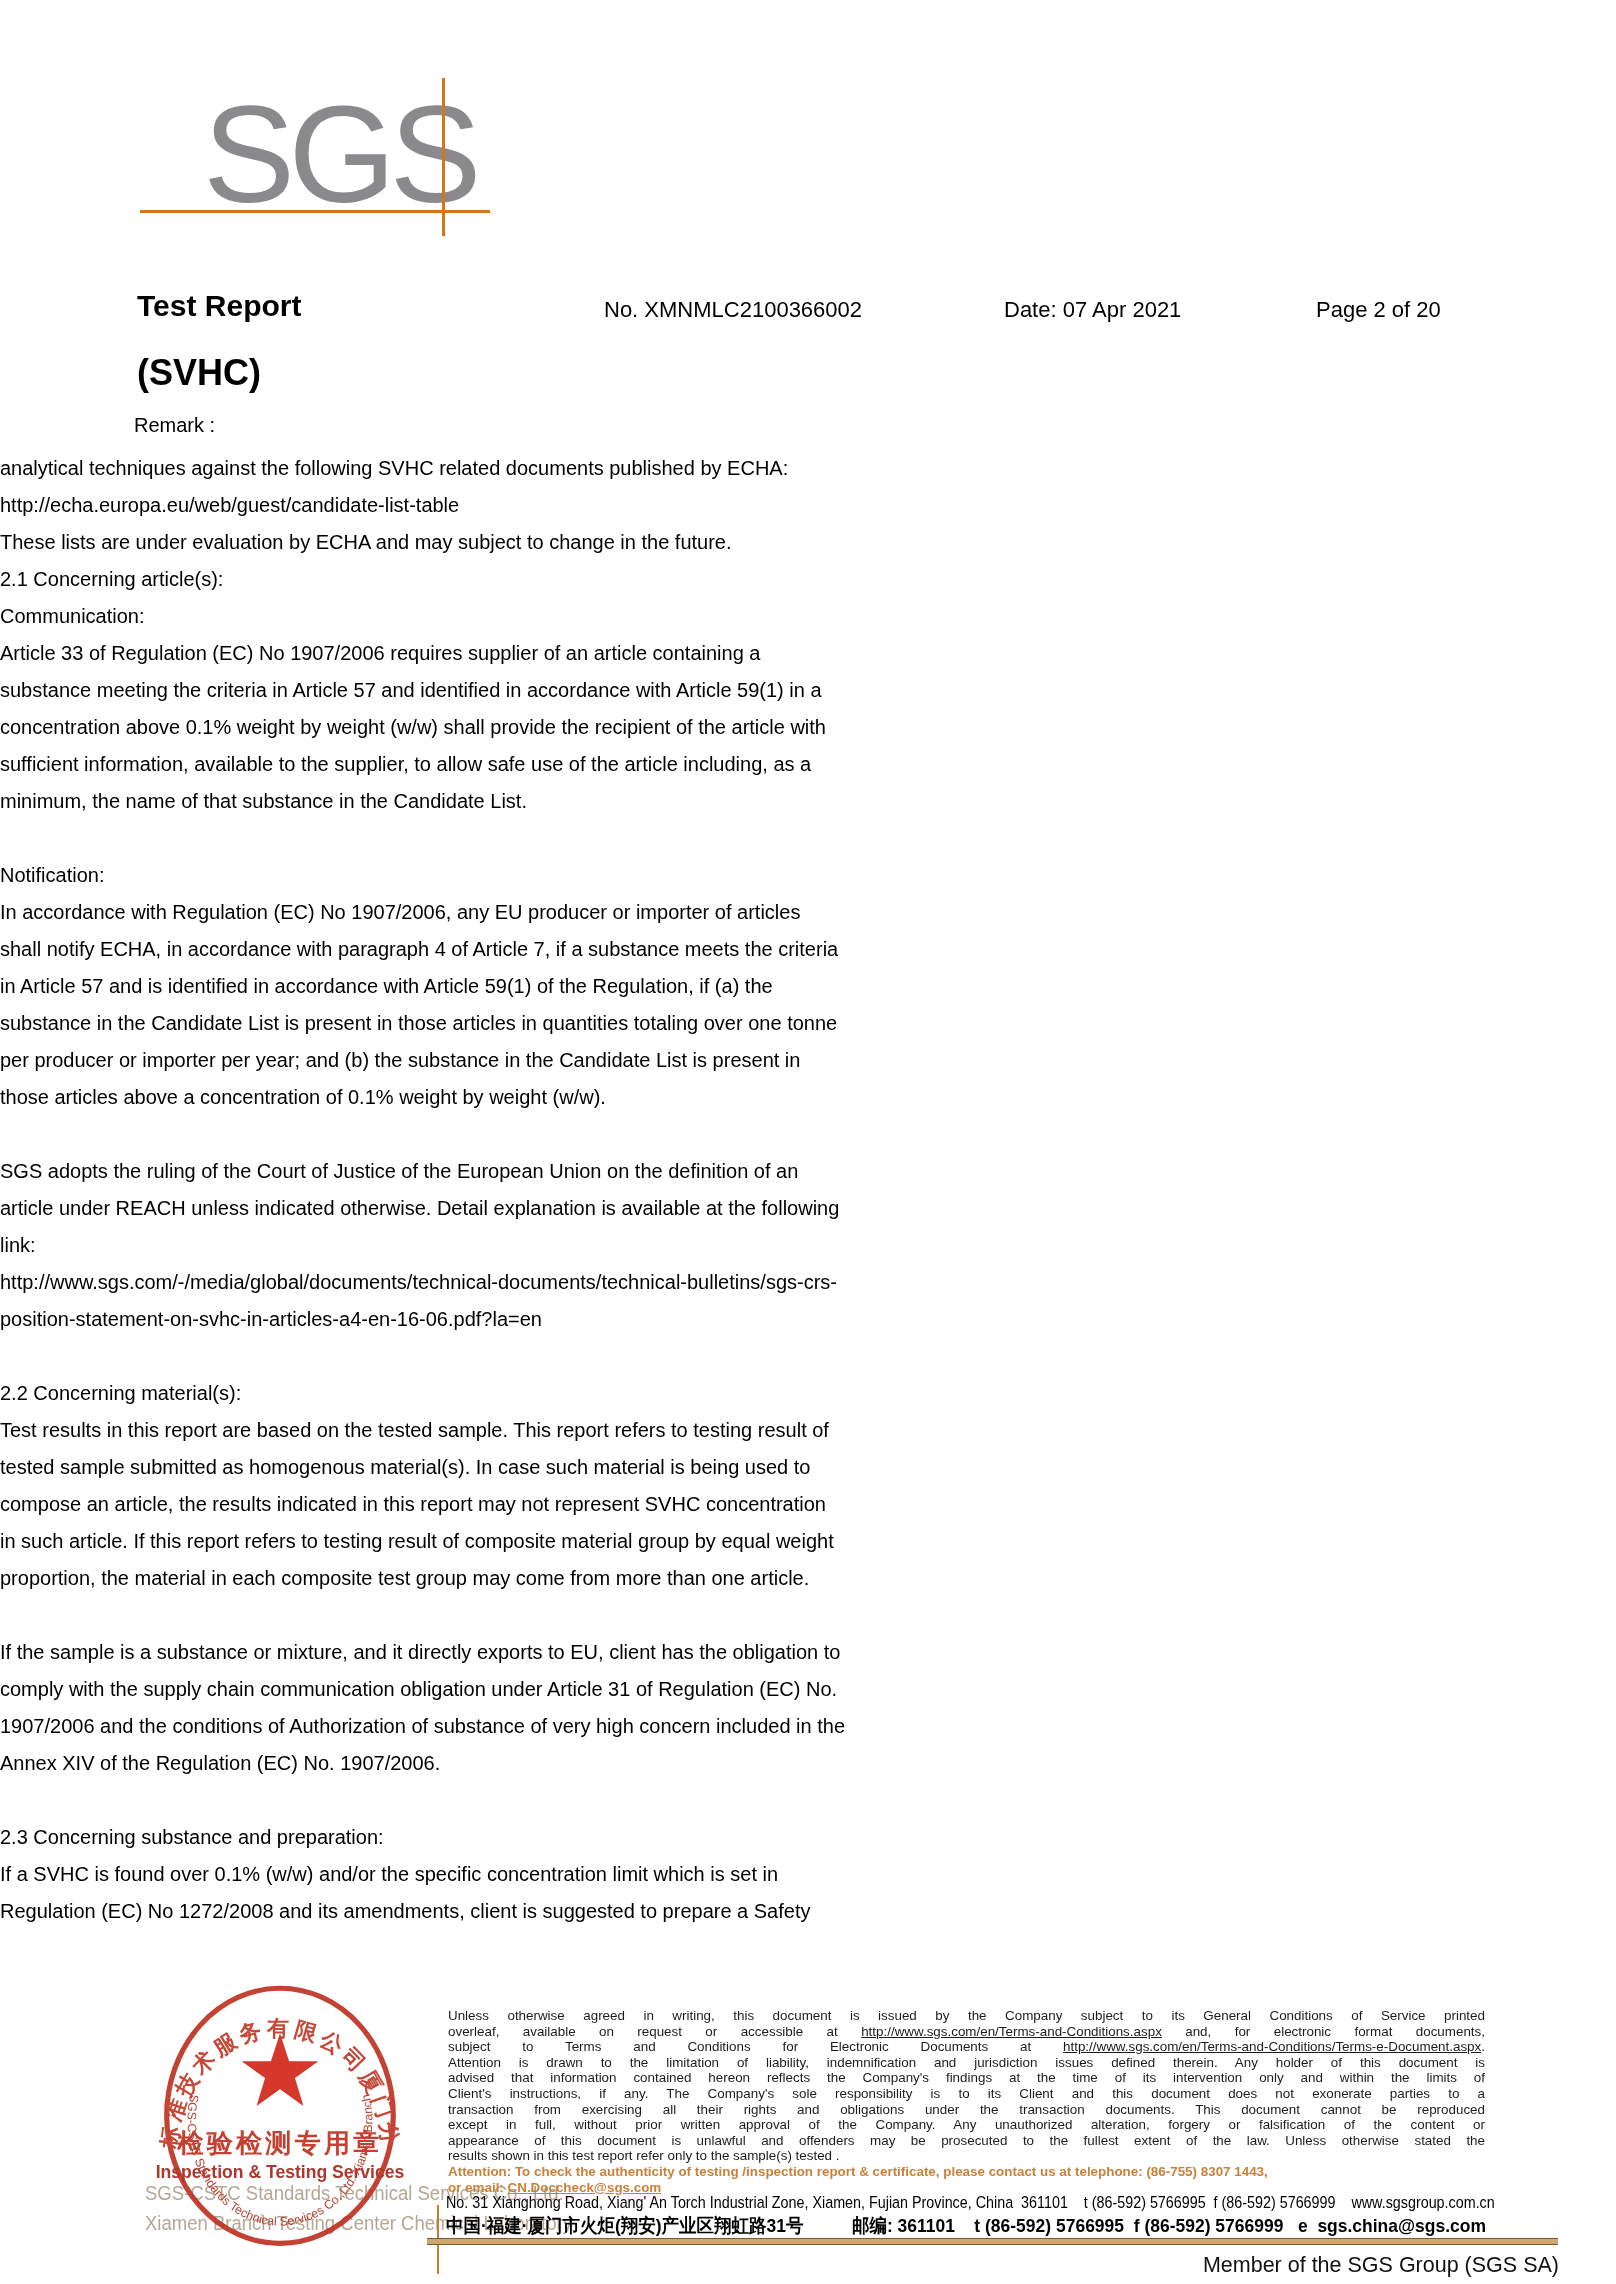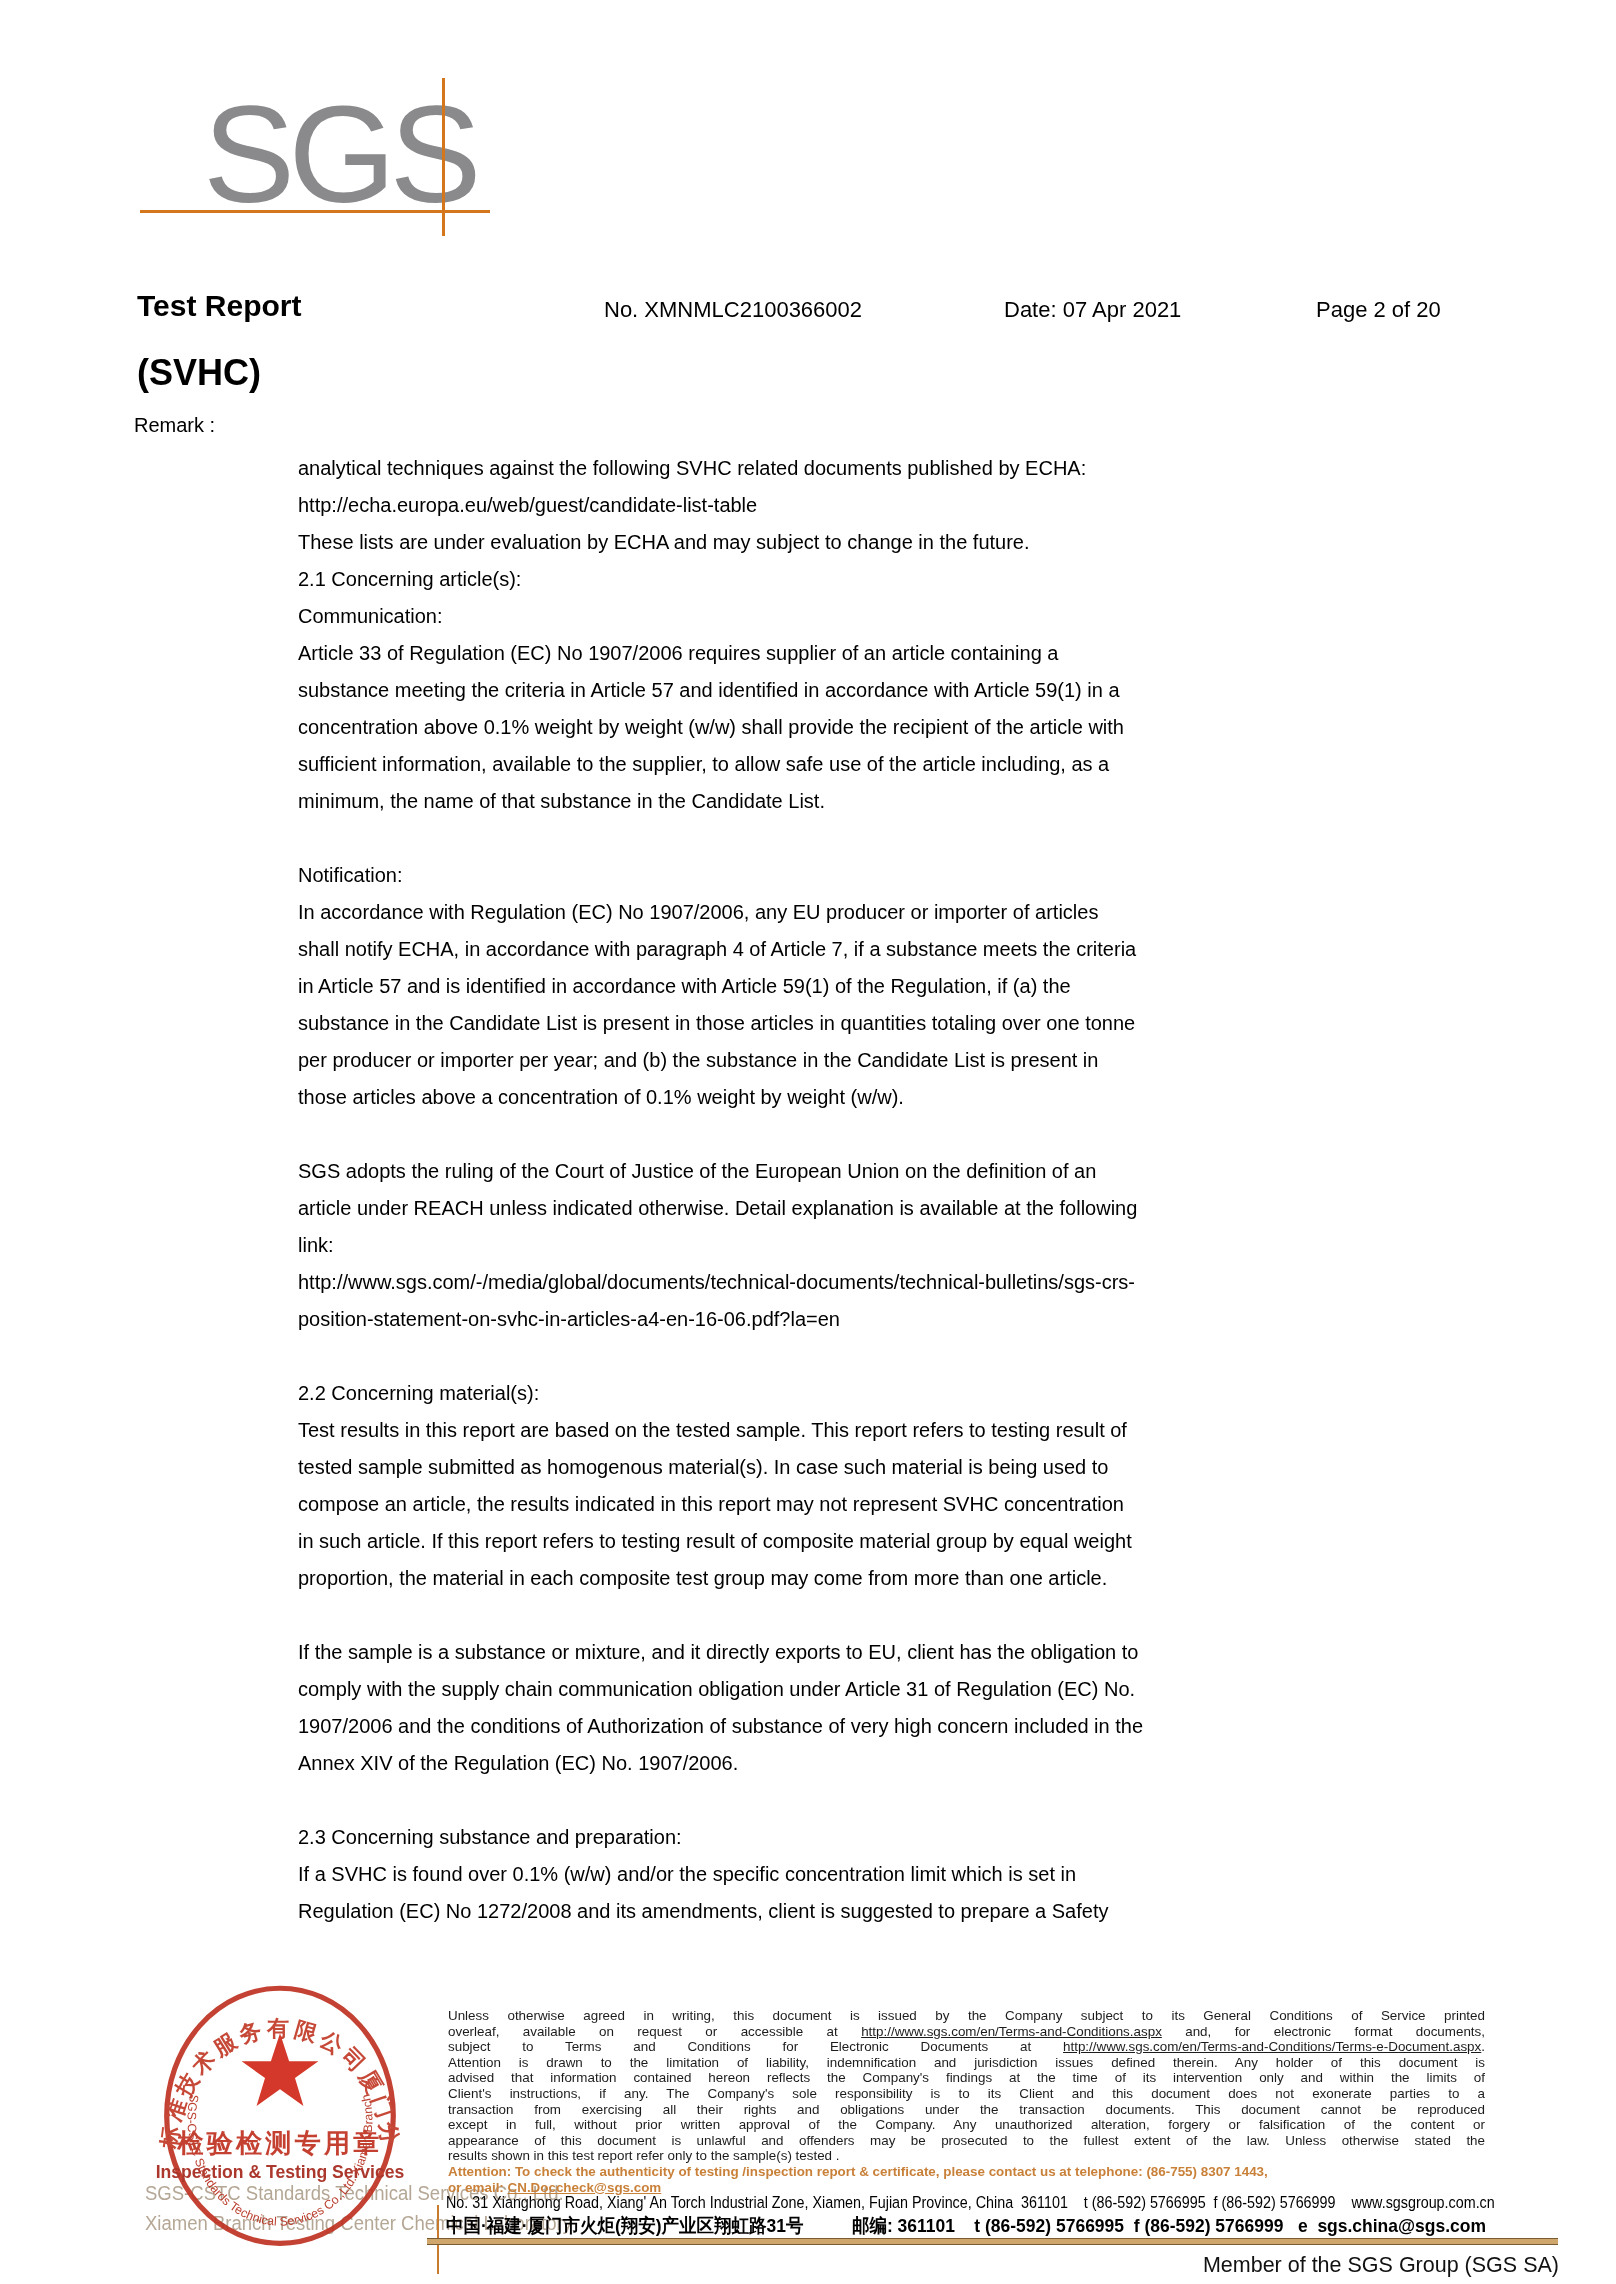--- a/index.html
+++ b/index.html
@@ -16,21 +16,21 @@
   .title{position:absolute;left:137px;top:289px;font-size:30px;font-weight:700;}
   .subtitle{position:absolute;left:137px;top:352px;font-size:36px;font-weight:700;}
   .hinfo{position:absolute;top:297px;font-size:22px;}
   .h-no{left:576px;margin-left:28px;} .h-date{left:1004px;} .h-page{left:1316px;}
   .remark{position:absolute;left:134px;top:414px;font-size:20px;}
 
   
   .body-block{position:absolute;left:0;top:450px;width:1616px;}
   .line{height:37px;line-height:37px;font-size:20px;white-space:pre;}
   .line.n{padding-left:265px;}
-  .line.t{padding-left:298px;}
+  .line.t{}
 
   
   .company-gray{position:absolute;color:#b5a795;font-size:19.5px;white-space:pre;
                 transform:scaleX(.95);transform-origin:left;}
   .cg1{left:145px;top:2182px;} .cg2{left:145px;top:2212px;}
 
   .stamp{position:absolute;left:155px;top:1981px;opacity:.92;}
 
   .disc{position:absolute;left:448px;top:2008px;width:1037px;}
   .disc-line{font-size:13.4px;line-height:15.6px;color:#1c1c1c;white-space:normal;}

